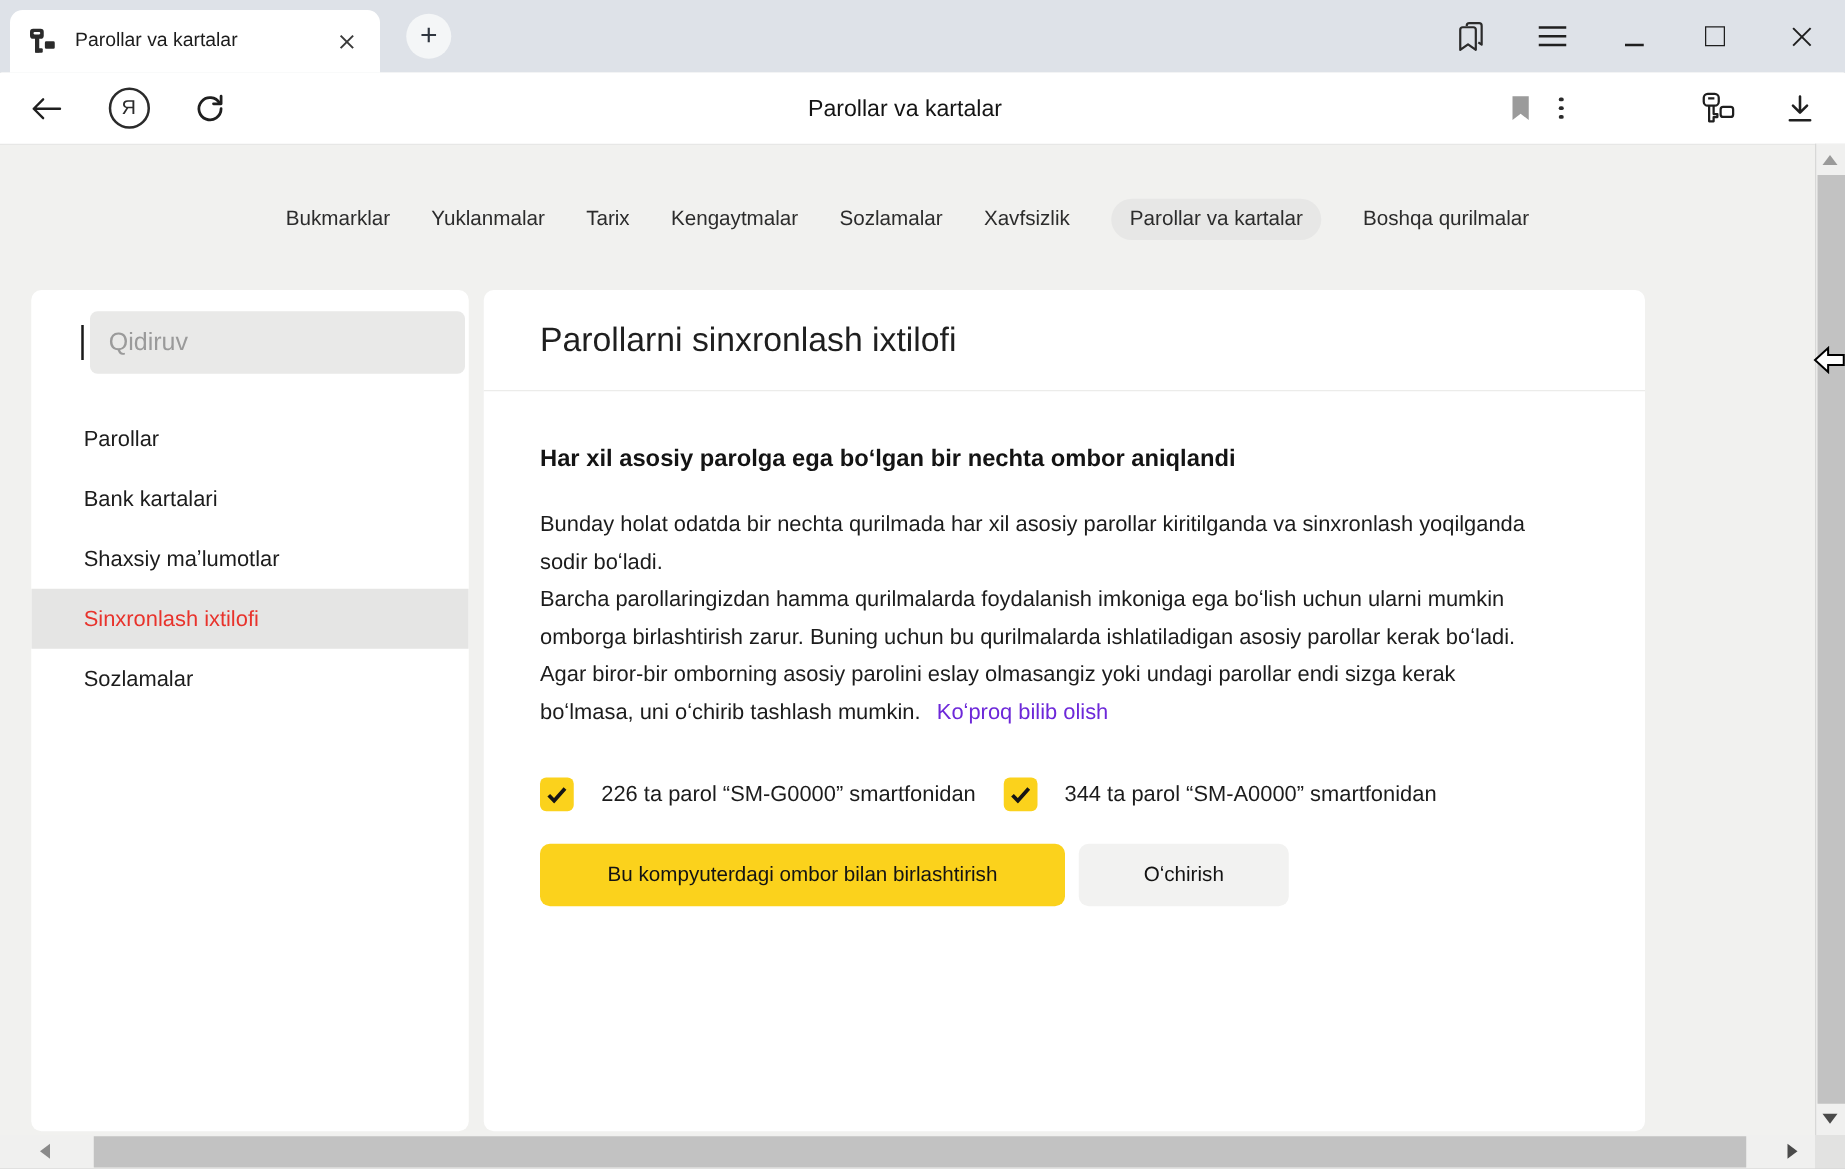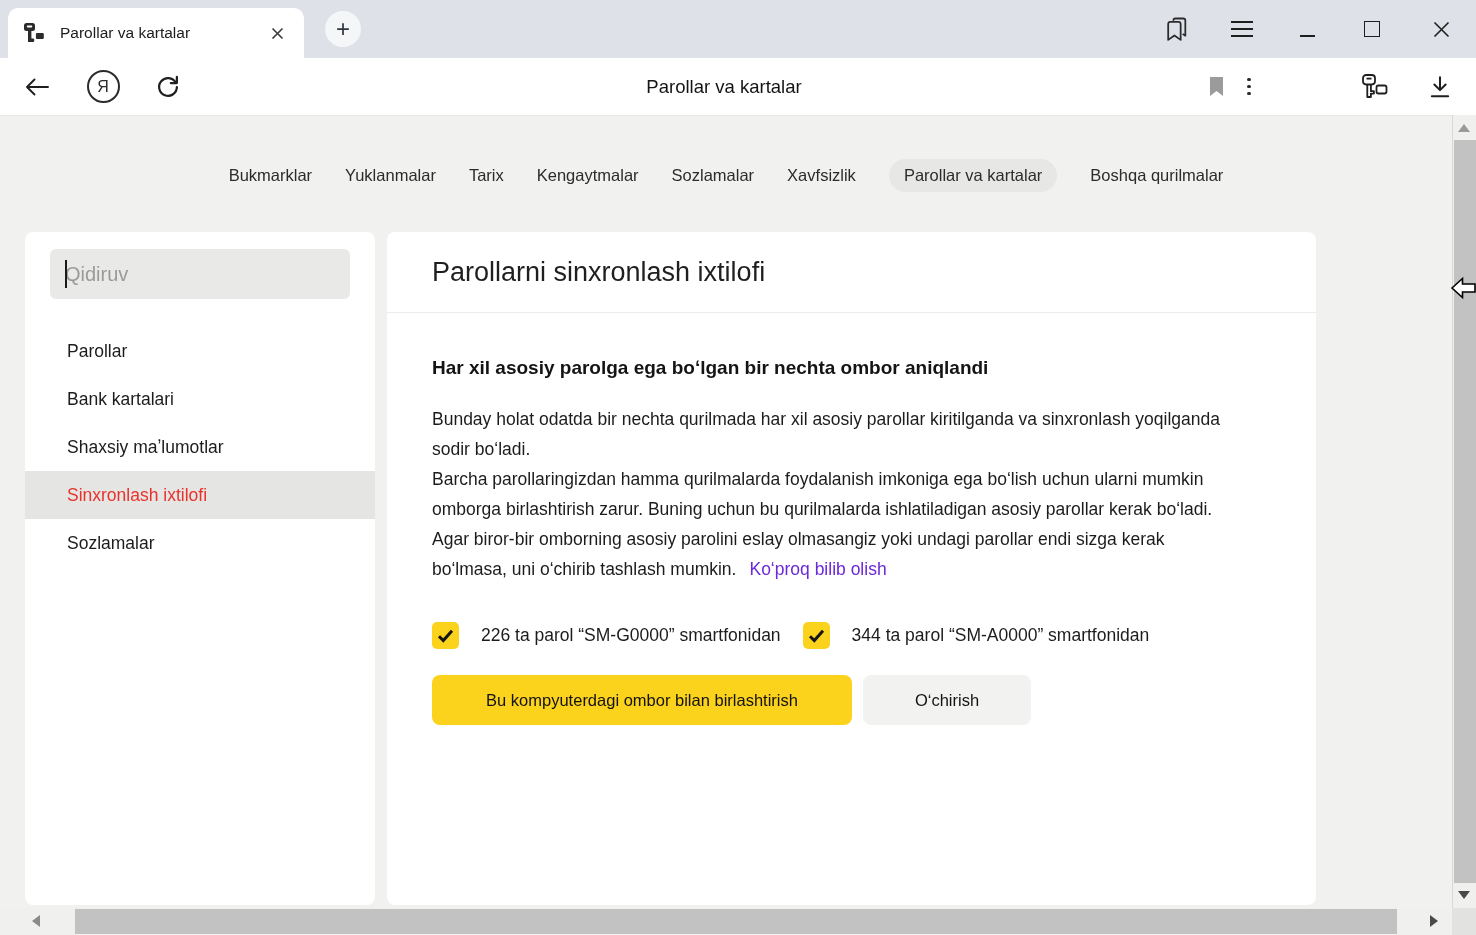--- a/index.html
+++ b/index.html
@@ -42,21 +42,21 @@
 
   
   .content { position:absolute; top:116px; left:0; right:0; bottom:0; background:#f1f1ef; }
   .nav { position:absolute; top:43px; left:0; right:24px; display:flex; justify-content:center; align-items:flex-end; gap:33px; }
   .nav-item { font-size:16.5px; color:#2c2c2c; white-space:nowrap; height:33px; display:flex; align-items:center; cursor:default; }
   .nav-item.active { background:#e7e7e6; border-radius:17px; padding:0 15px; }
 
   .sidebar-card { position:absolute; left:25px; top:116px; width:350px; height:673px; background:#fff; border-radius:8px; overflow:hidden; }
   .search-wrap { position:relative; margin:17px 25px 0; }
   .search-input { width:300px; height:50px; background:#e9e9e8; border:none; border-radius:6px;
-                  font-family:"Liberation Sans", sans-serif; font-size:20px; color:#1c1c1c; padding:0 15px; outline:none; }
+                  font-family:"Liberation Sans", sans-serif; font-size:20px; color:#1c1c1c; padding:0 15px; outline:none;margin-left:22px; }
   .search-input::placeholder { color:#9a9a9a; }
   .caret { position:absolute; left:15px; top:11px; width:1.5px; height:28px; background:#1a1a1a; }
   .side-list { margin-top:28px; }
   .side-item { height:48px; display:flex; align-items:center; padding-left:42px; font-size:17.5px; color:#1c1c1c; cursor:default; }
   .side-item.selected { background:#e5e5e4; color:#e8332c; }
 
   .main-card { position:absolute; left:387px; top:116px; width:929px; height:673px; background:#fff; border-radius:8px; }
   .main-title-row { height:81px; border-bottom:1px solid #ececea; display:flex; align-items:center; padding-left:45px; }
   .main-title { font-size:27px; font-weight:300; color:#1f1f1f; }
   .main-body { padding:0 45px; }

